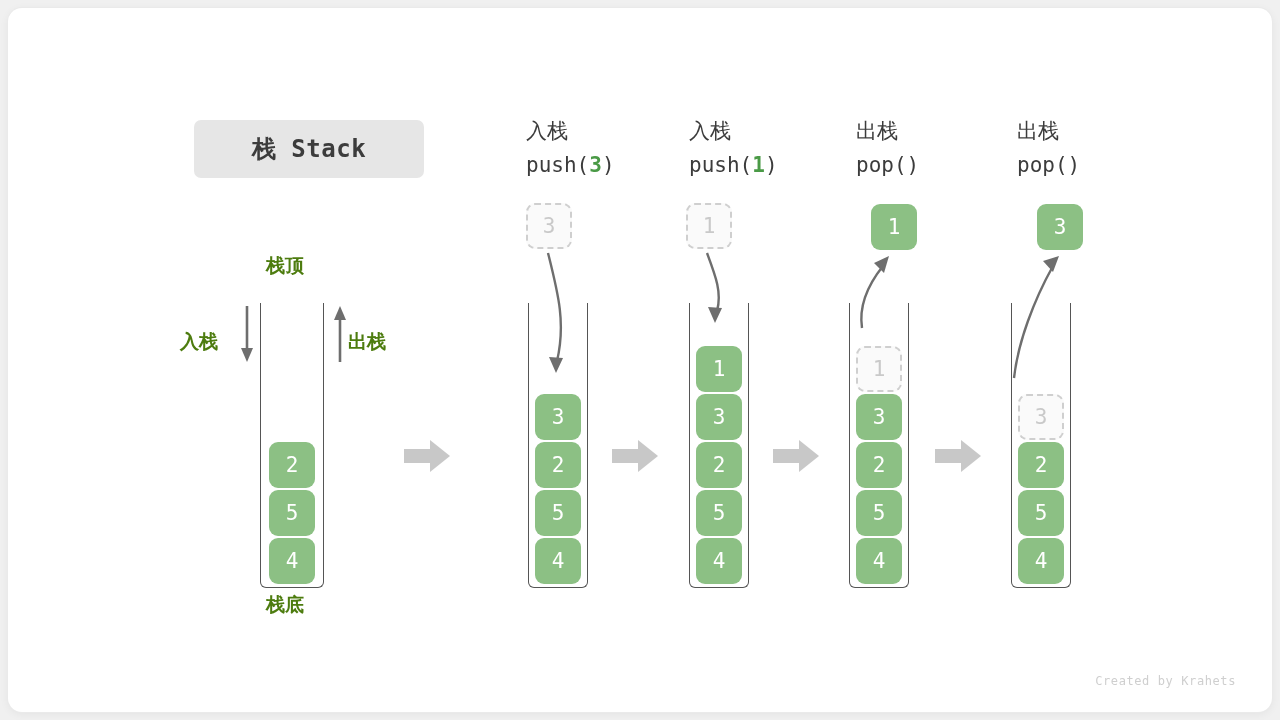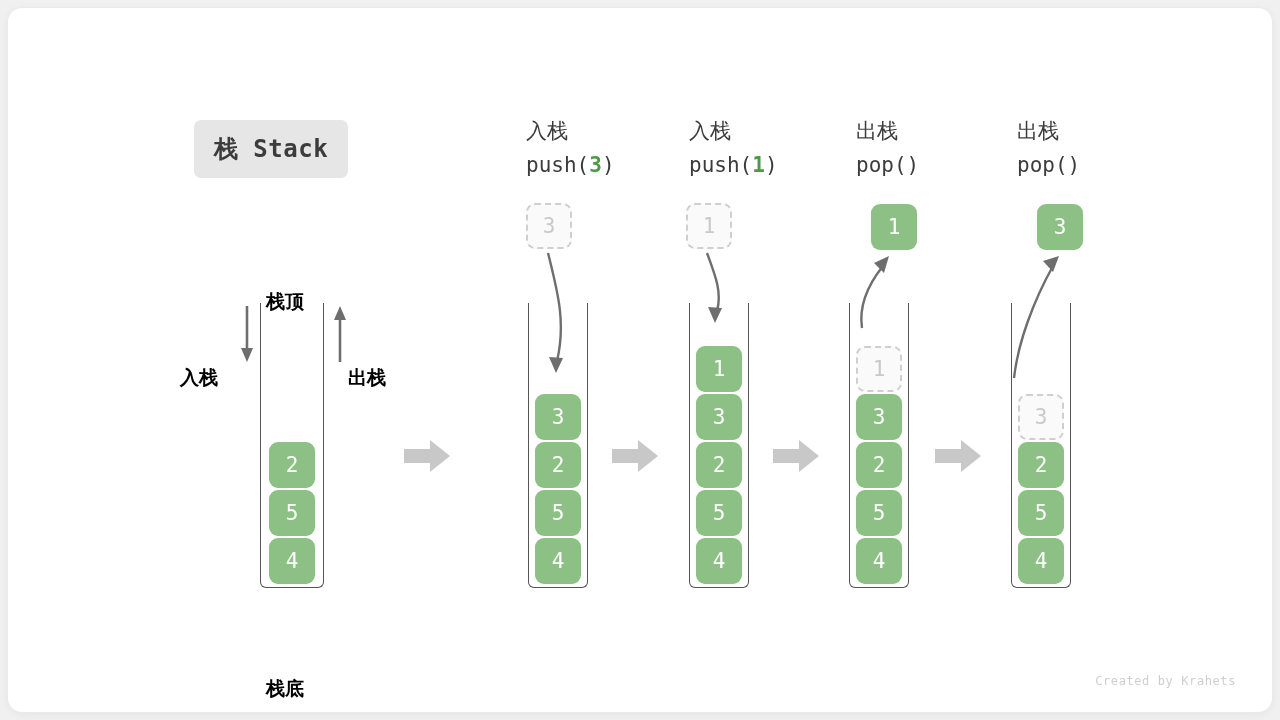--- a/index.html
+++ b/index.html
@@ -16,21 +16,21 @@
     background: #ffffff;
     border-radius: 14px;
     box-shadow: 0 0 0 1px #eaeaea, 0 2px 10px rgba(0,0,0,0.06);
     overflow: hidden;
   }
   .abs { position: absolute; }
 
   
   #title-badge {
     left: 186px; top: 112px;
-    width: 154px; height: 58px;
+    width: 230px; height: 58px;
     background: #e6e6e6;
     border-radius: 7px;
     display: flex; align-items: center; justify-content: center;
     font-family: "DejaVu Sans Mono", "Liberation Mono", monospace;
     font-size: 24px;
     font-weight: bold;
     color: #3c3c3c;
     letter-spacing: 0.5px;
   }
 
@@ -89,23 +89,22 @@
   .float-cell.ghost {
     background: #fafafa; color: #c9c9c9;
     border: 2px dashed #cfcfcf;
   }
 
   
   .cn-label {
     font-family: "DejaVu Sans", "Liberation Sans", sans-serif;
     font-size: 19px;
     font-weight: bold;
-    color: #000000;
+    color: #4d7c0f;
     white-space: nowrap;
-    margin-top: 36px;
   }
 
   
   .flow-arrow { width: 46px; height: 36px; }
 
   #footer {
     right: 36px; bottom: 24px;
     font-family: "DejaVu Sans Mono", "Liberation Mono", monospace;
     font-size: 12px;
     color: #cfcfcf;
@@ -124,21 +123,21 @@
   <div class="abs" style="left:252px; top:295px; width:64px; height:285px;">
     <div class="stack-box abs" style="left:0; top:0; width:64px; height:285px;"></div>
     <div class="cells">
       <div class="cell solid">4</div>
       <div class="cell solid">5</div>
       <div class="cell solid">2</div>
     </div>
   </div>
 
   <div class="abs cn-label" style="left:258px; top:245px;">栈顶</div>
-  <div class="abs cn-label" style="left:258px; top:632px;">栈底</div>
+  <div class="abs cn-label" style="left:258px; top:584px;">栈底</div>
 
   <div class="abs cn-label" style="left:172px; top:321px;">入栈</div>
   <svg class="abs" width="20" height="64" style="left:229px; top:296px;">
     <line x1="10" y1="2" x2="10" y2="48" stroke="#6e6e6e" stroke-width="2.6"></line>
     <polygon points="10,58 4,44 16,44" fill="#6e6e6e"></polygon>
   </svg>
 
   <svg class="abs" width="20" height="64" style="left:322px; top:296px;">
     <line x1="10" y1="58" x2="10" y2="14" stroke="#6e6e6e" stroke-width="2.6"></line>
     <polygon points="10,2 4,16 16,16" fill="#6e6e6e"></polygon>

